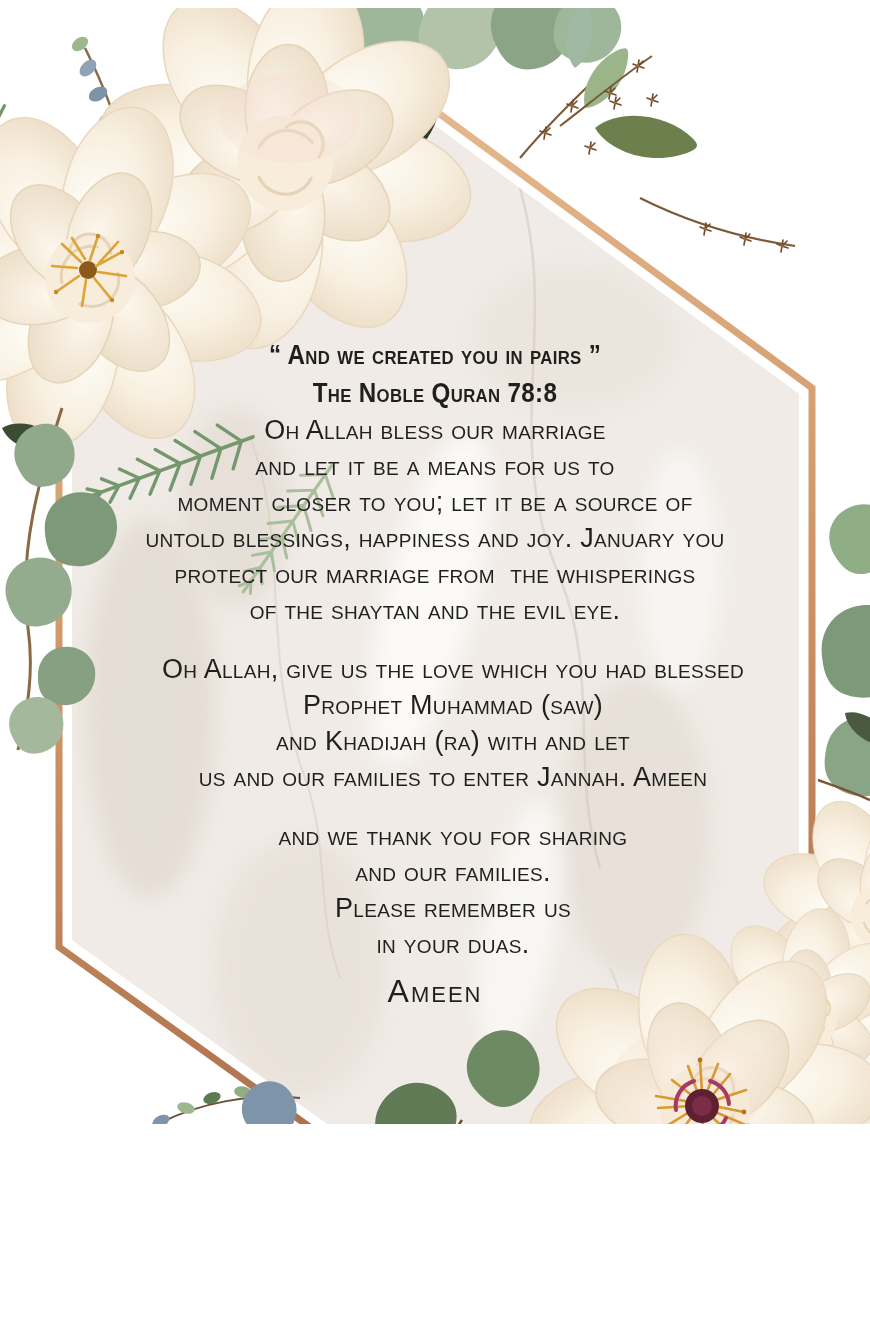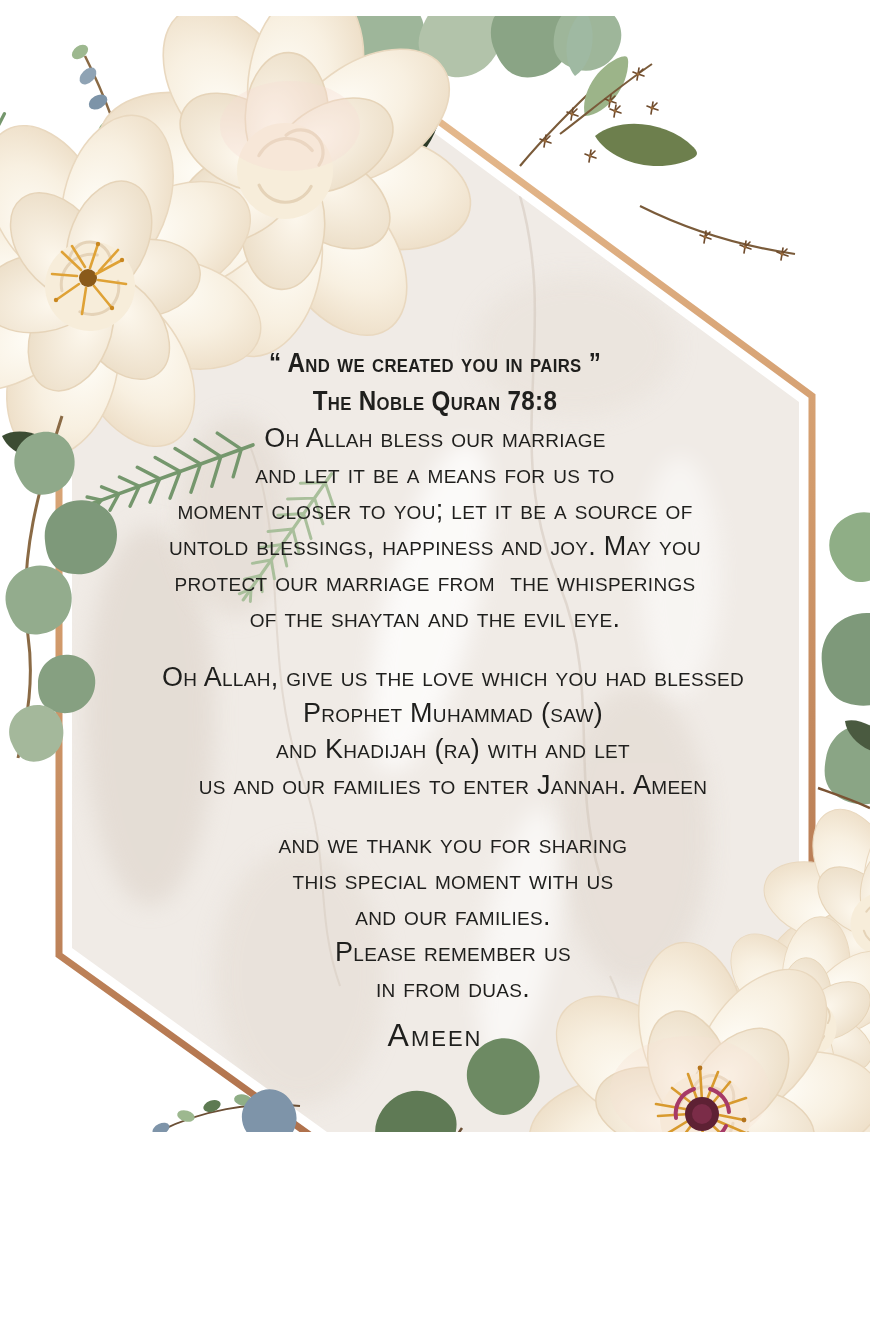--- a/index.html
+++ b/index.html
@@ -1,20 +1,20 @@
 <!DOCTYPE html>
 <html style="--text-ink: #1f1f1d; --frame-copper-light: #e7bd92; --frame-copper-dark: #ab6c48; --marble-base: #f0ebe6; --petal-cream: #f8f0e1; --leaf-sage: #8fa98a; --leaf-dark-green: #2e3c28; --leaf-blue-gray: #8fa3b4; --stamen-gold: #d89a2e; --peony-center-magenta: #a63a67;"><head>
 <meta charset="utf-8">
 <style>
   * { margin:0; padding:0; box-sizing:border-box; }
   html,body { background:#ffffff; }
   body { font-family:"Liberation Sans", sans-serif; }
   .card {
     position:relative; width:870px; height:1116px;
-    background:#ffffff; overflow:hidden; margin:16px auto;text-decoration:underline;
+    background:#ffffff; overflow:hidden; margin:8px auto;text-decoration:underline;
   }
   .art { position:absolute; left:0; top:0; width:870px; height:1340px; }
   .text-block {
     position:absolute; left:0; right:0; top:328px;
     text-align:center;
     color:var(--text-ink, #1f1f1d);
     font-variant:small-caps;
   }
   .headline {
     font-weight:700;
@@ -272,35 +272,34 @@
   </svg>
 
   <div class="text-block">
     <div class="headline">“ And we created you in pairs ”</div>
     <div class="headline">The Noble Quran 78:8</div>
 
     <div class="para">
       <span class="line">Oh Allah bless our marriage</span>
       <span class="line">and let it be a means for us to</span>
       <span class="line">moment closer to you; let it be a source of</span>
-      <span class="line">untold blessings, happiness and joy. May you</span>
+      <span class="line">untold blessings, happiness and joy. January you</span>
       <span class="line">protect our marriage from  the whisperings</span>
       <span class="line">of the shaytan and the evil eye.</span>
     </div>
 
     <div class="para">
       <span class="line">Oh Allah, give us the love which you had blessed</span>
       <span class="line">Prophet Muhammad (saw)</span>
       <span class="line">and Khadijah (ra) with and let</span>
       <span class="line">us and our families to enter Jannah. Ameen</span>
     </div>
 
     <div class="para">
       <span class="line">and we thank you for sharing</span>
-      <span class="line">this special moment with us</span>
       <span class="line">and our families.</span>
       <span class="line">Please remember us</span>
-      <span class="line">in from duas.</span>
+      <span class="line">in your duas.</span>
     </div>
 
     <div class="closing">Ameen</div>
   </div>
 </div>
 
 </body></html>

